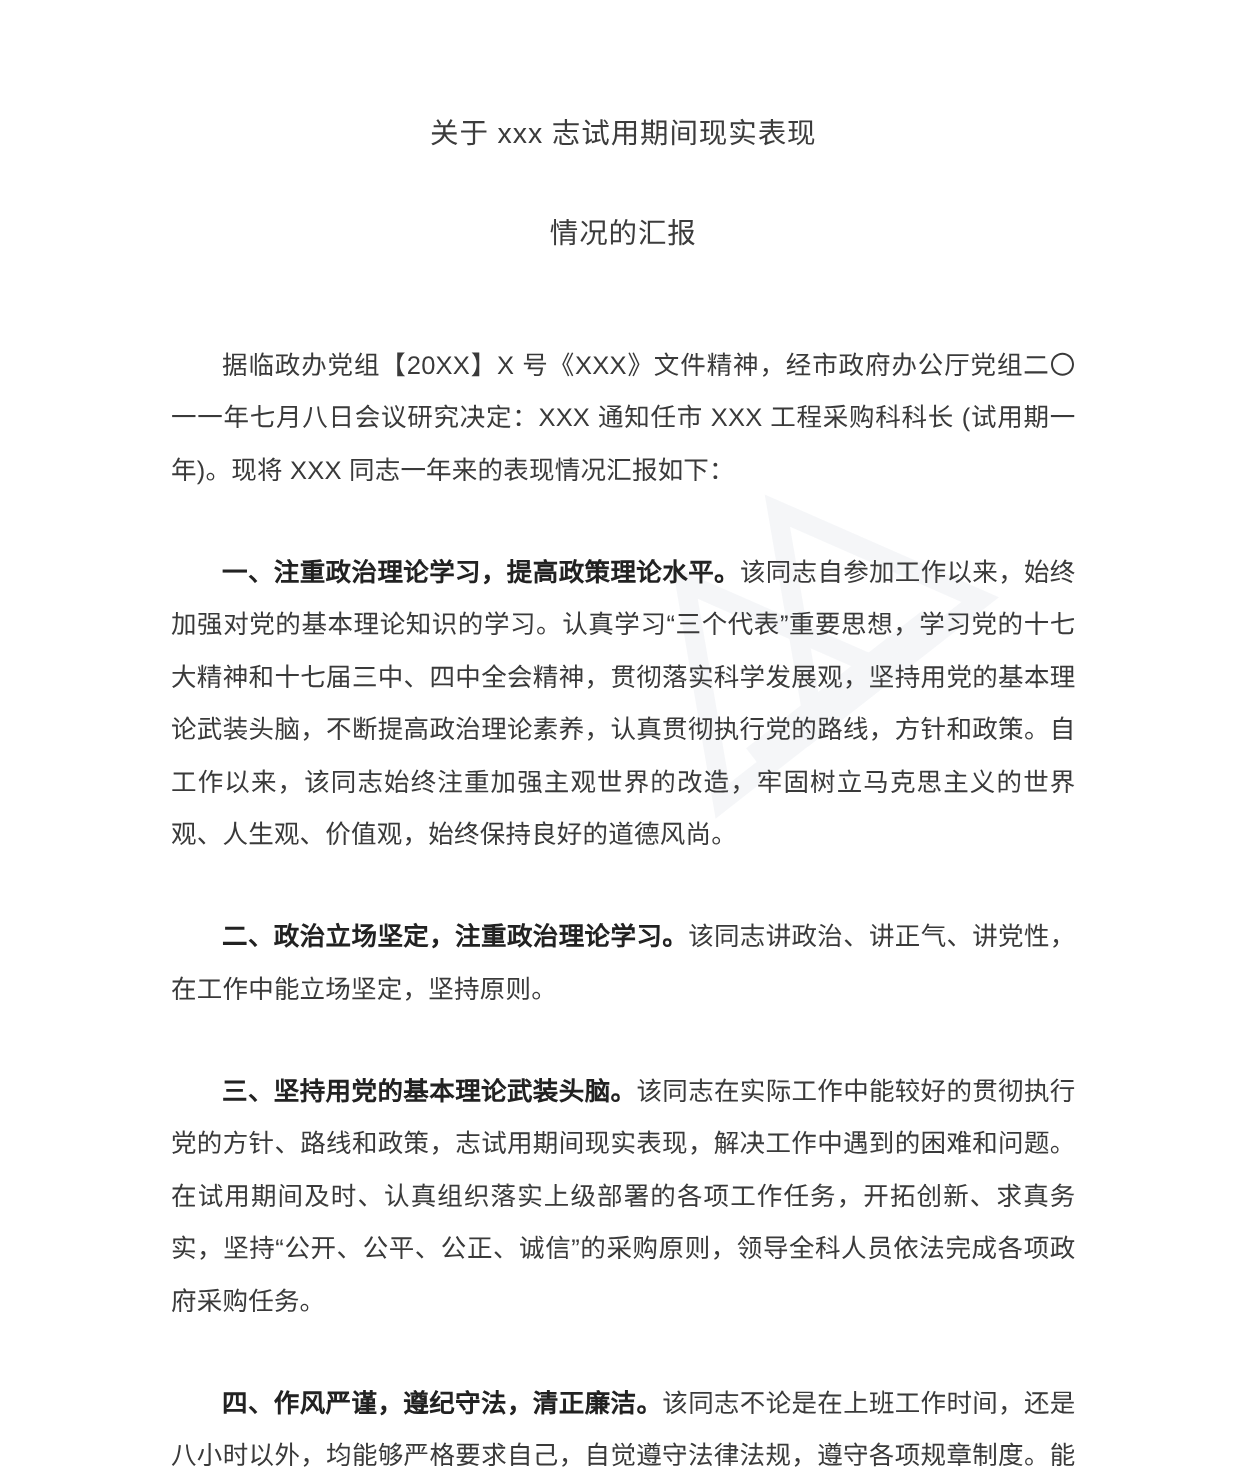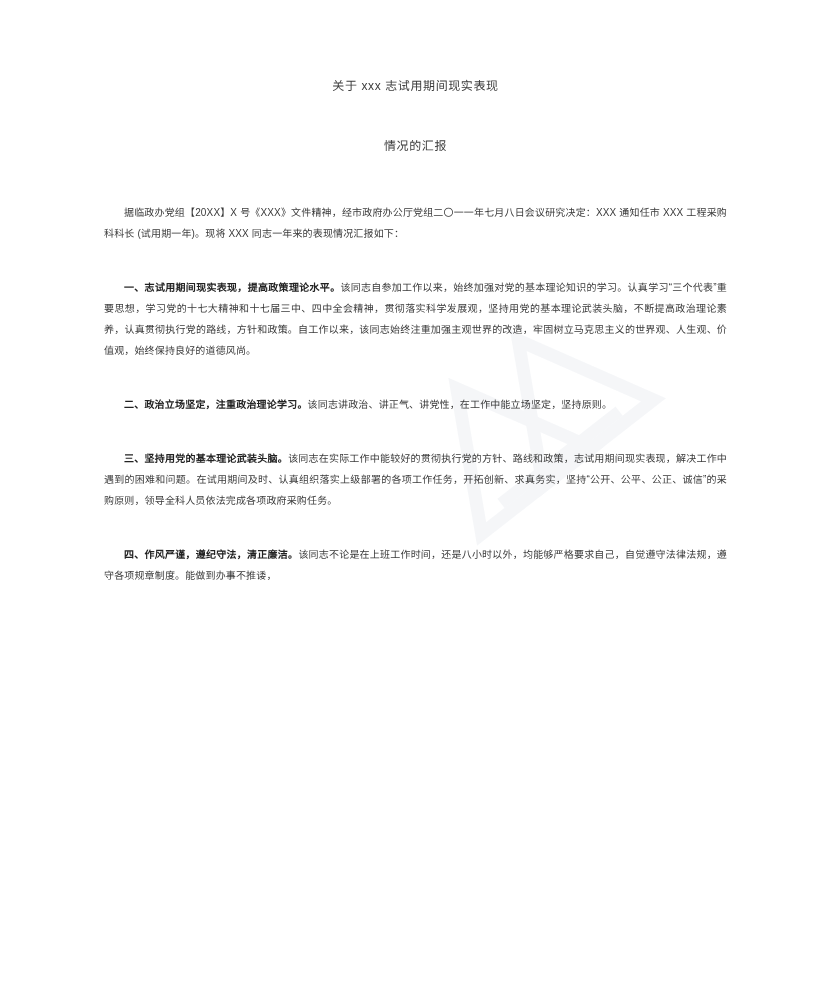--- a/index.html
+++ b/index.html
@@ -41,38 +41,38 @@
     padding: 0 99px 0 100px;
     box-sizing: border-box;
   }
 
   .title-block {
     margin: 0;
     padding-top: 80px;
   }
   .doc-title-line {
     text-align: center;
-    font-size: 12px;
+    font-size: 19px;
     color: #3c3c3c;
     line-height: 1.0;
     letter-spacing: 0.6px;
     font-weight: 400;
   }
   .doc-title-line.second {
     padding-top: 48px;
   }
 
   .body-block {
     padding-top: 46px;
   }
 
   p.para {
-    margin: 4px;
-    font-size: 10px;
-    line-height: 21px;
+    margin: 14px;
+    font-size: 17px;
+    line-height: 35px;
     color: #3a3a3a;
     text-align: justify;
     text-justify: inter-ideograph;
     letter-spacing: 0.15px;
     text-indent: 2em;
     word-break: break-all;
   }
   p.para + p.para {
     margin-top: 33px;
   }
@@ -106,21 +106,21 @@
       <div class="doc-title-line second">情况的汇报</div>
     </div>
 
     <div class="body-block">
 
       <p class="para">
         <span class="lead"></span><span class="txt">据临政办党组【20XX】X 号《XXX》文件精神，经市政府办公厅党组二〇一一年七月八日会议研究决定：XXX 通知任市 XXX 工程采购科科长 (试用期一年)。现将 XXX 同志一年来的表现情况汇报如下：</span>
       </p>
 
       <p class="para">
-        <span class="lead">一、志试用期间现实表现，提高政策理论水平。</span><span class="txt">该同志自参加工作以来，始终加强对党的基本理论知识的学习。认真学习“三个代表”重要思想，学习党的十七大精神和十七届三中、四中全会精神，贯彻落实科学发展观，坚持用党的基本理论武装头脑，不断提高政治理论素养，认真贯彻执行党的路线，方针和政策。自工作以来，该同志始终注重加强主观世界的改造，牢固树立马克思主义的世界观、人生观、价值观，始终保持良好的道德风尚。</span>
+        <span class="lead">一、注重政治理论学习，提高政策理论水平。</span><span class="txt">该同志自参加工作以来，始终加强对党的基本理论知识的学习。认真学习“三个代表”重要思想，学习党的十七大精神和十七届三中、四中全会精神，贯彻落实科学发展观，坚持用党的基本理论武装头脑，不断提高政治理论素养，认真贯彻执行党的路线，方针和政策。自工作以来，该同志始终注重加强主观世界的改造，牢固树立马克思主义的世界观、人生观、价值观，始终保持良好的道德风尚。</span>
       </p>
 
       <p class="para">
         <span class="lead">二、政治立场坚定，注重政治理论学习。</span><span class="txt">该同志讲政治、讲正气、讲党性，在工作中能立场坚定，坚持原则。</span>
       </p>
 
       <p class="para">
         <span class="lead">三、坚持用党的基本理论武装头脑。</span><span class="txt">该同志在实际工作中能较好的贯彻执行党的方针、路线和政策，志试用期间现实表现，解决工作中遇到的困难和问题。在试用期间及时、认真组织落实上级部署的各项工作任务，开拓创新、求真务实，坚持“公开、公平、公正、诚信”的采购原则，领导全科人员依法完成各项政府采购任务。</span>
       </p>
 

